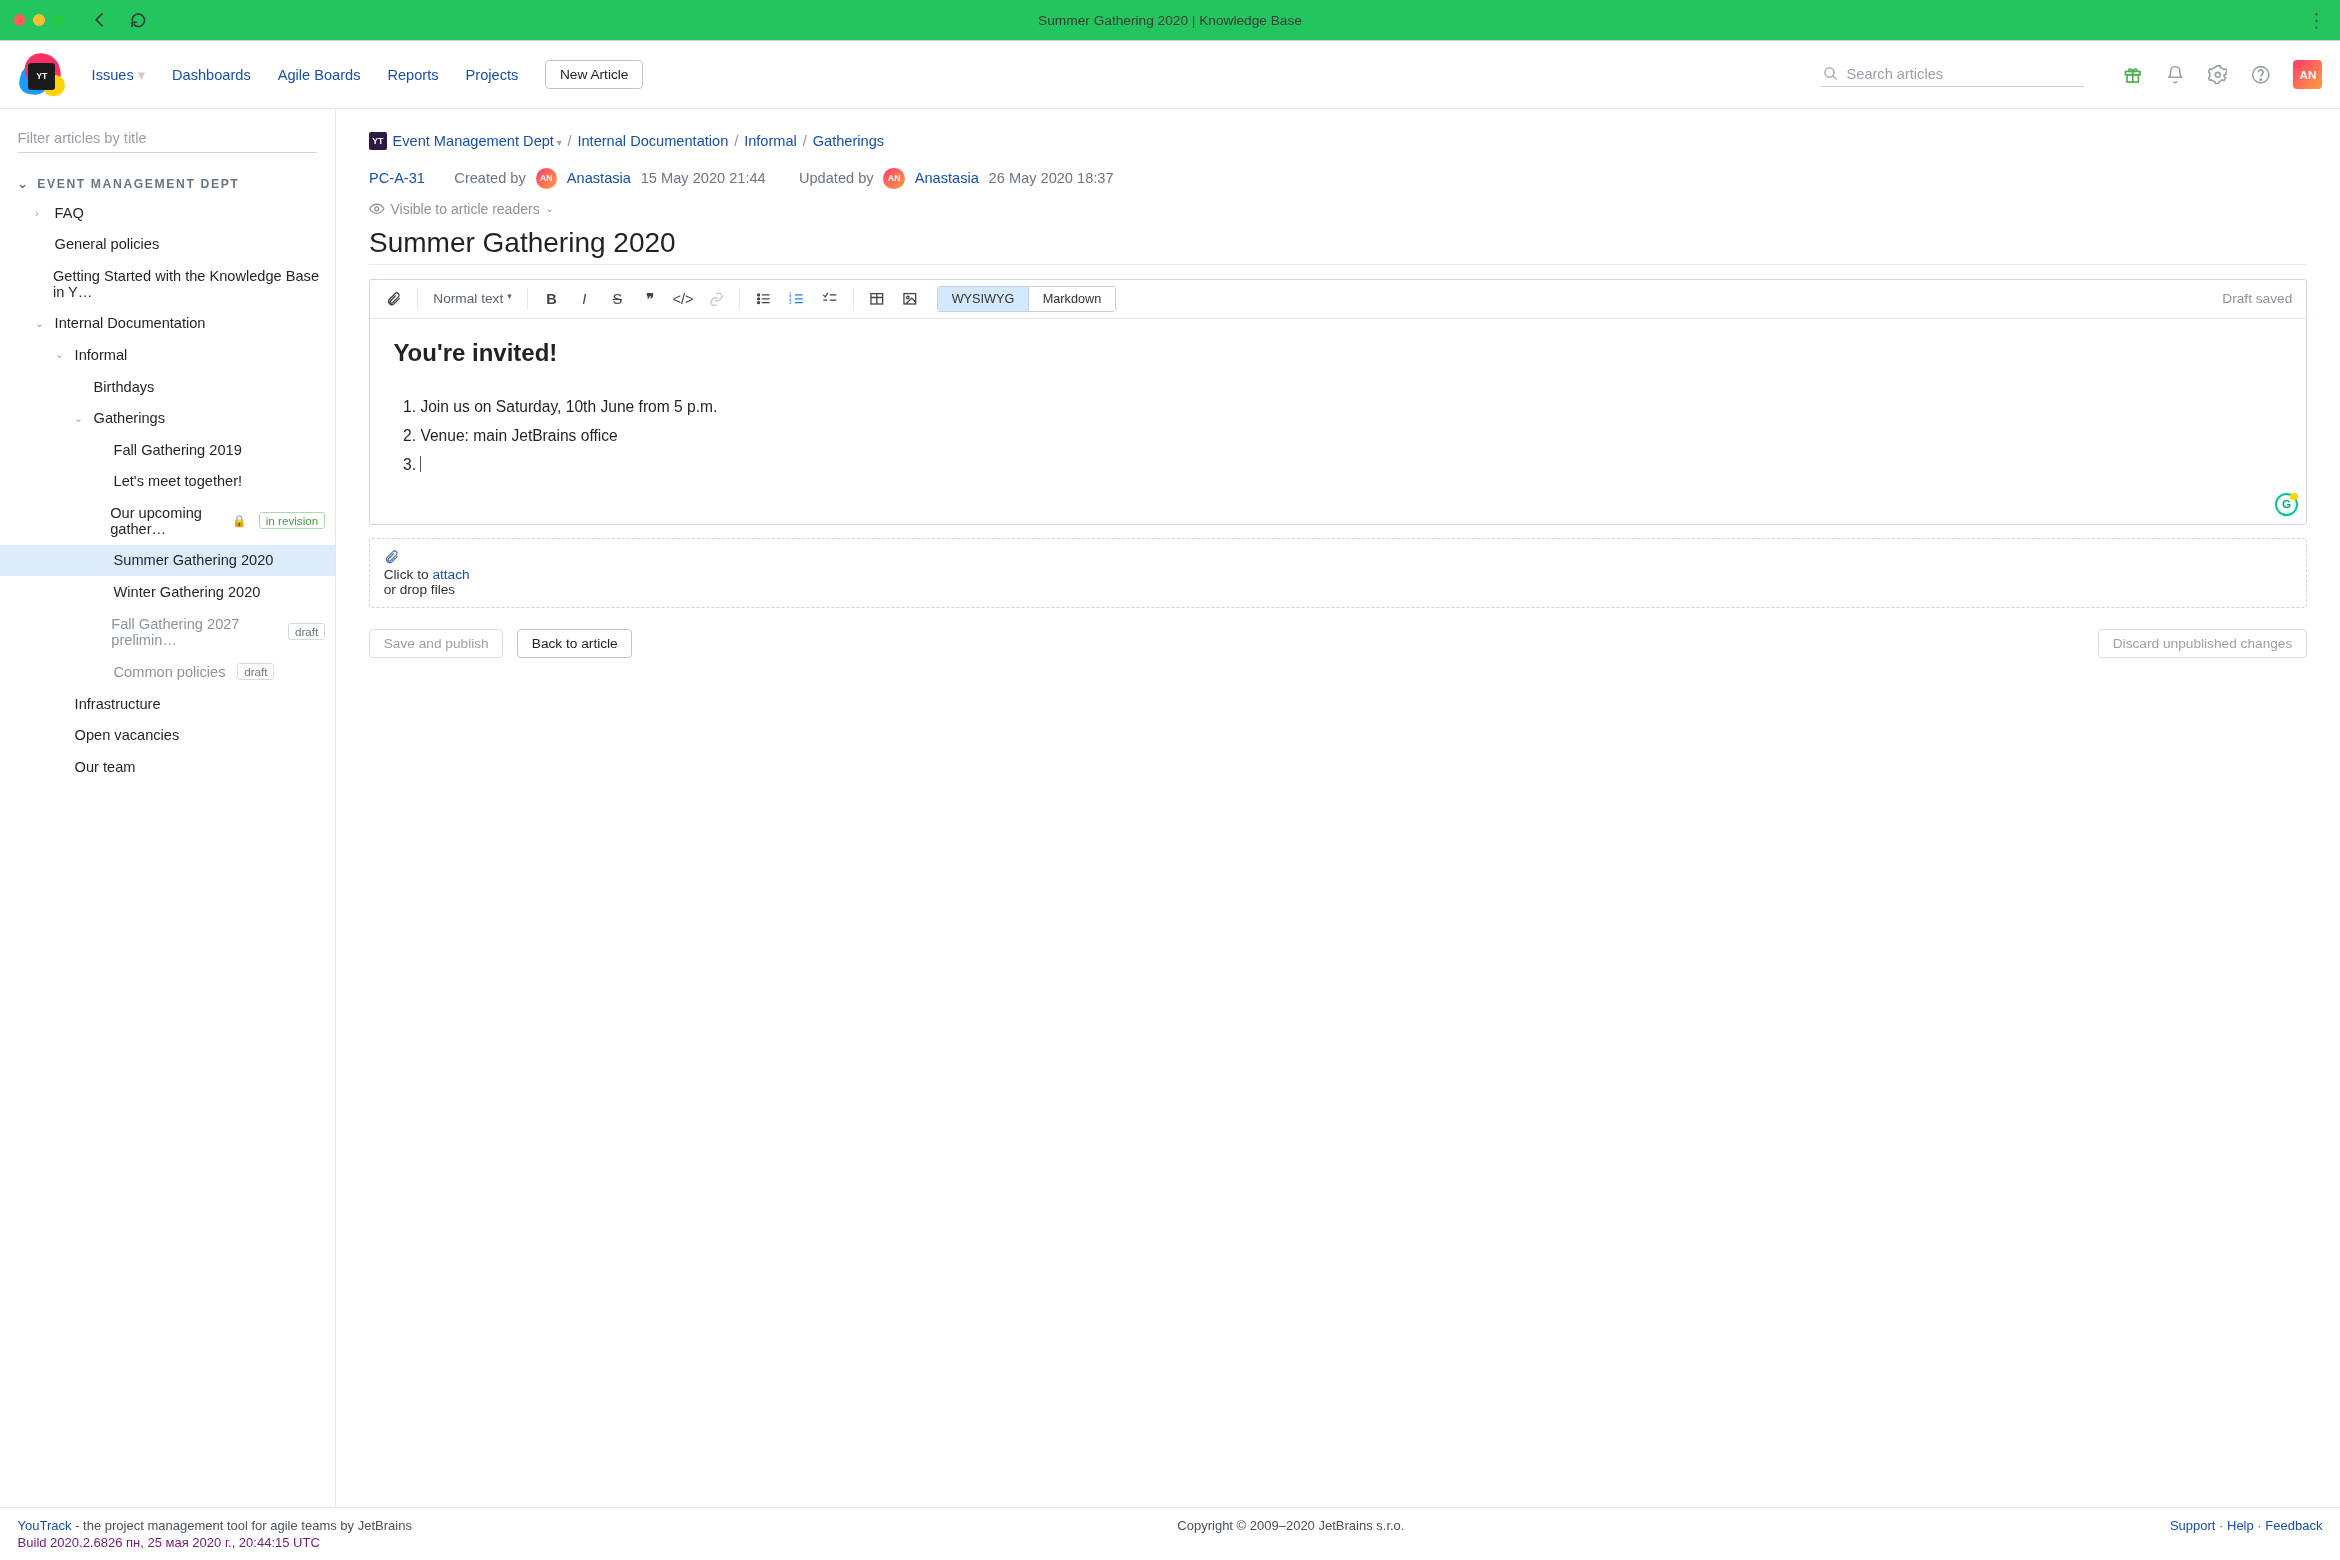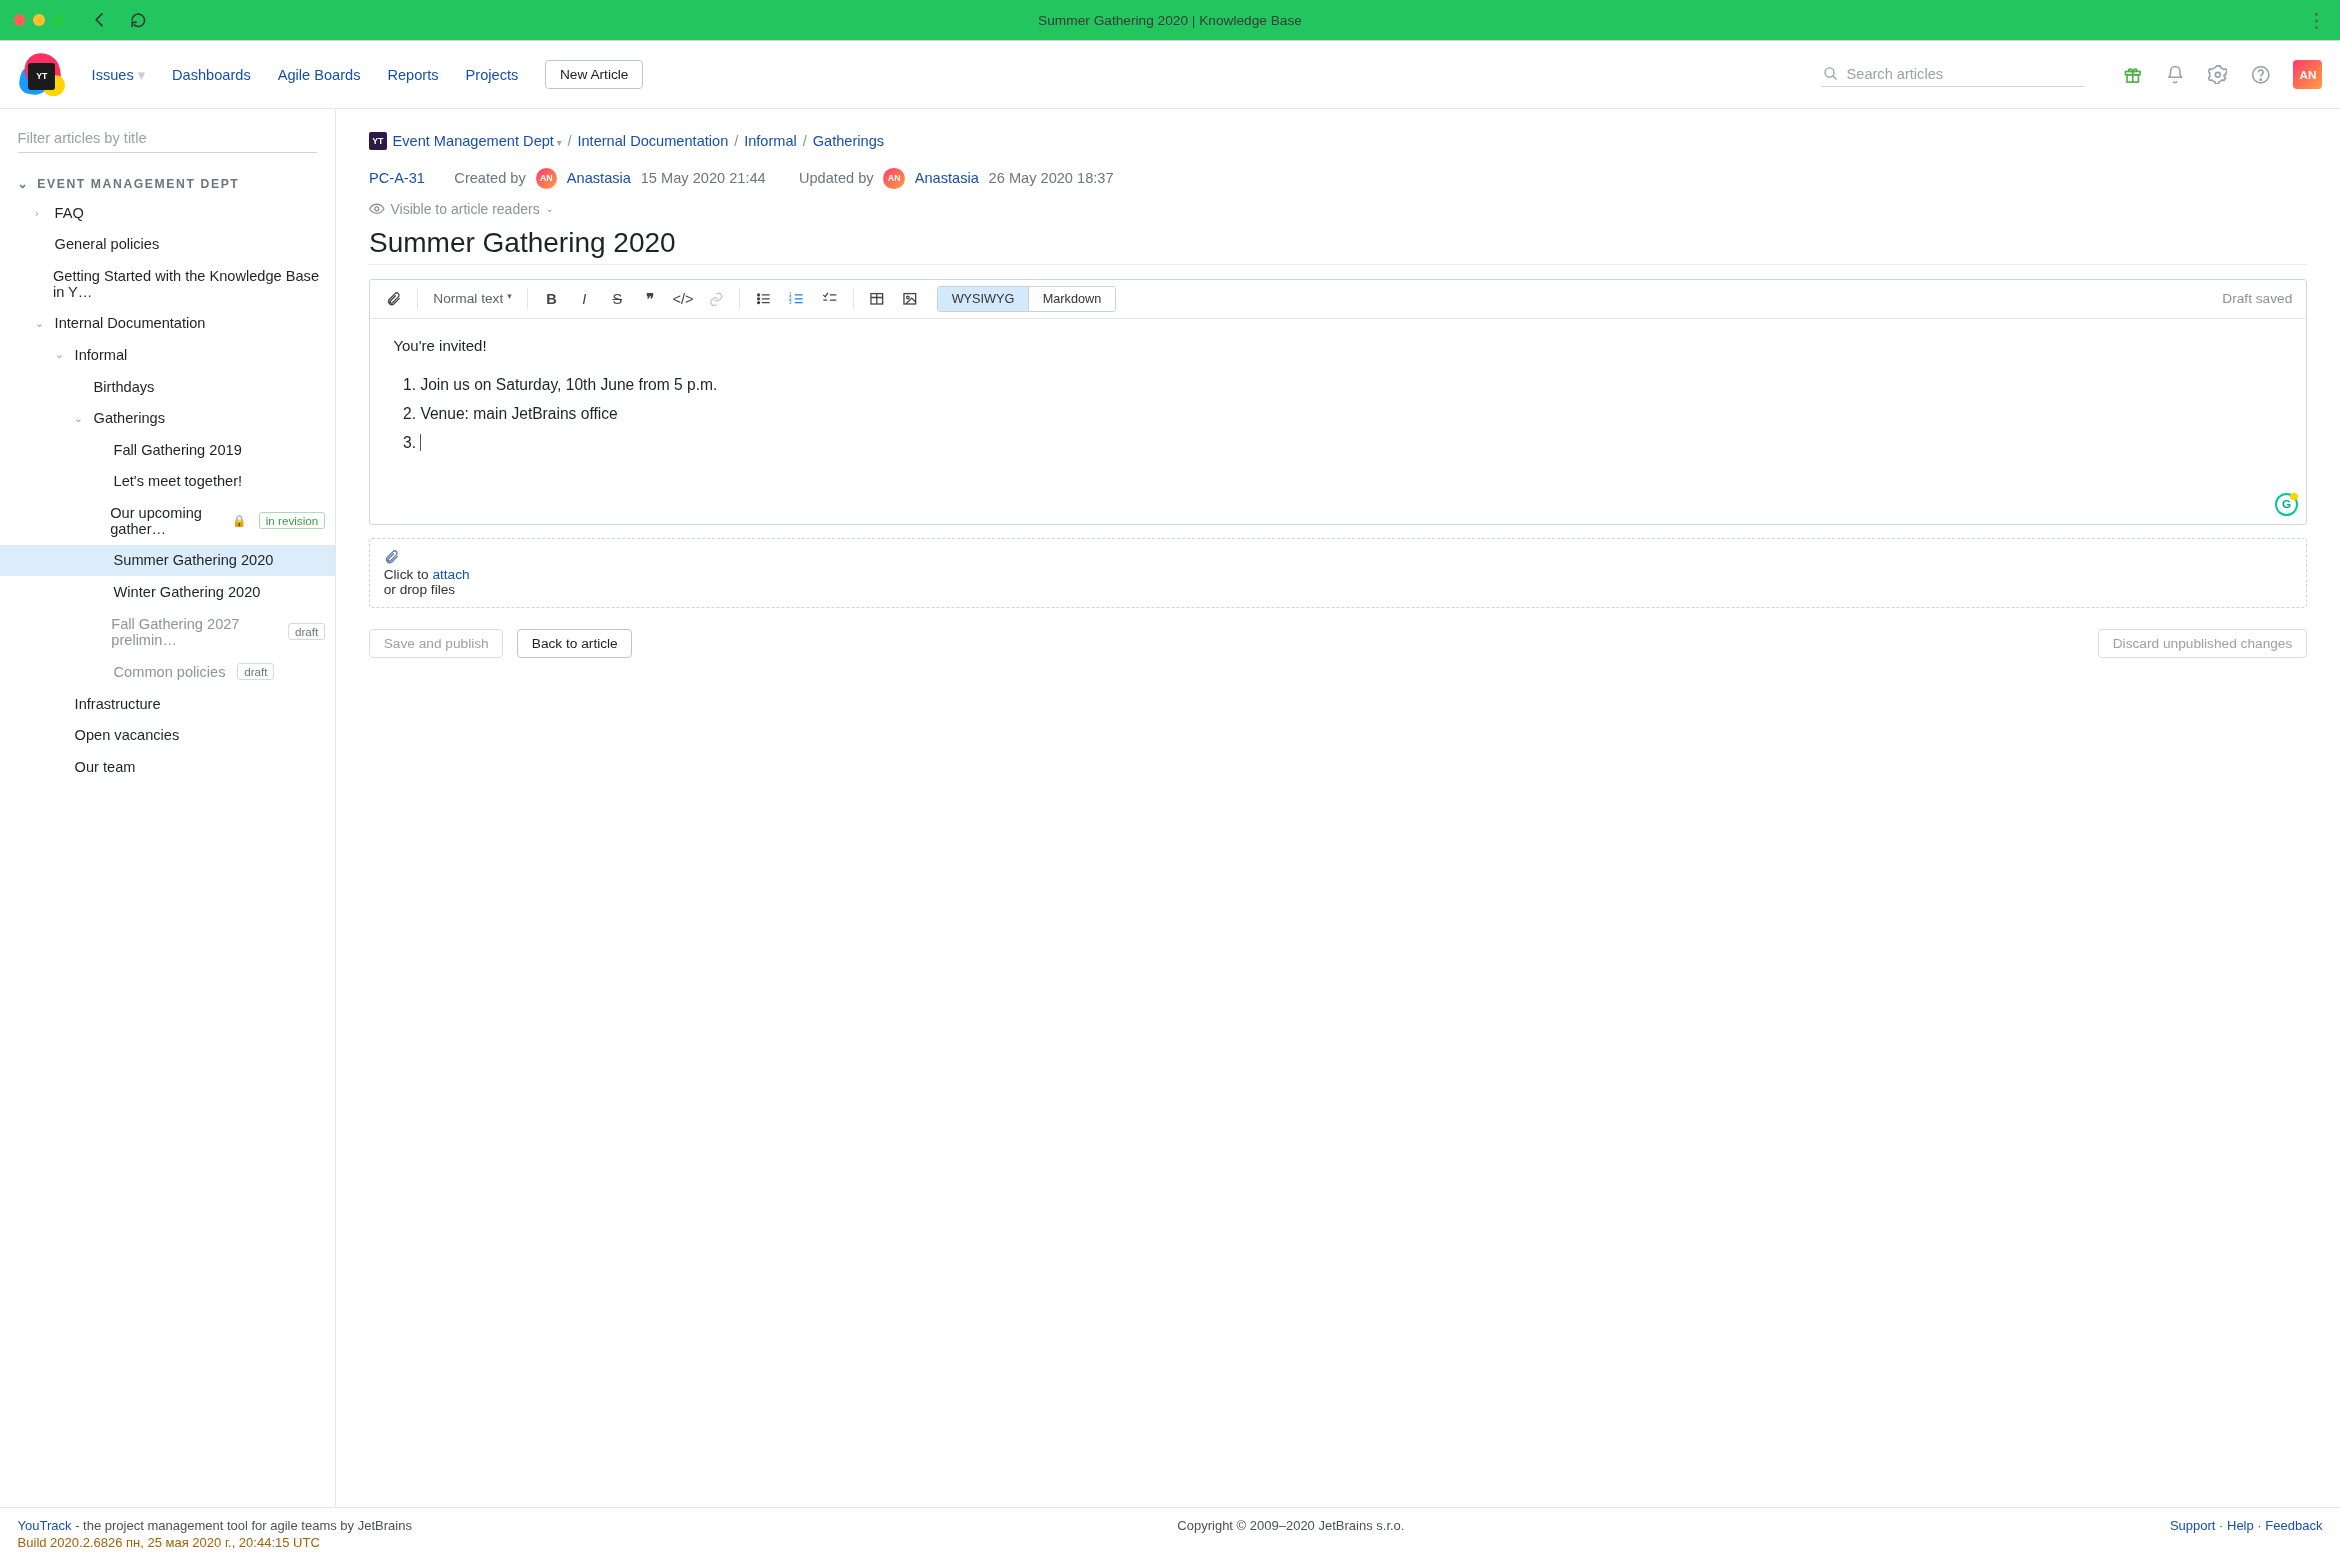--- a/index.html
+++ b/index.html
@@ -78,39 +78,39 @@
   .tool-btn { width:27px; height:25px; border:none; background:transparent; color:#444; font-size:14.6px; cursor:pointer; display:inline-flex; align-items:center; justify-content:center; border-radius:2.9px; }
   .tool-btn.active { color:#167dff; }
   .tool-btn.dim { color:#bcc3ca; }
   .tool-dropdown { font-size:13.7px; color:#5b646e; padding:3.9px 5.9px; cursor:pointer; display:inline-flex; align-items:flex-start; gap:3.9px; }
   .mode-toggle { display:flex; border:1px solid #c8d1da; border-radius:2.9px; overflow:hidden; margin-left:7.8px; }
   .mode-toggle button { border:none; background:#fff; font-size:12.7px; padding:4.9px 13.7px; cursor:pointer; color:#333; }
   .mode-toggle button.active { background:#d5e9fc; }
   .mode-toggle button + button { border-left:1px solid #c8d1da; }
   .draft-status { margin-left:auto; font-size:13.7px; color:#8b939b; padding-right:3.9px; }
   .editor-body { padding: 15.6px 23.4px 27px; font-size:15.6px; line-height:1.6; position:relative; min-height:205px; }
-  .editor-body h3 { font-size:15px; font-weight:400; margin-bottom:13px; }
+  .editor-body h3 { font-size:24px; font-weight:700; margin-bottom:20px; }
   .editor-body ol { margin-left:27px; }
   .editor-body li { padding:2px 0; }
   .cursor { display:inline-block; width:1px; height:16.6px; background:#555; vertical-align:-2.9px; }
   .g-icon { position:absolute; bottom:7.8px; right:7.8px; width:23.4px; height:23.4px; border-radius:50%; display:flex; align-items:center; justify-content:center; color:#00a981; border:2px solid #00c896; font-weight:700; font-size:11.7px; }
   .g-icon::after { content:""; position:absolute; top:-2px; right:-2px; width:7.8px; height:7.8px; background:#ffd400; border-radius:50%; }
 
   .attach-box { border:1px dashed #cdd4db; border-radius:2.9px; margin-top:13.7px; padding:9.8px 13.7px; color:#333; }
   .attach-box .clip { color:#5979a9; font-size:15.6px; display:block; margin-bottom:2px; }
   .attach-box a { color:#164fb1; text-decoration:none; cursor:pointer; }
   .attach-box .sub { color:#333; }
 
   .actions { margin-top:21.5px; display:flex; gap:13.7px; align-items:center; }
   .actions .right { margin-left:auto; }
 
   
   .footer { border-top:1px solid #e6e6e6; padding:9.8px 17.6px; font-size:13px; color:#4a5158; display:flex; justify-content:space-between; align-items:flex-start; }
   .footer a { color:#164fb1; text-decoration:none; }
-  .footer .build { color:#a16207; margin-top:2px; display:block; }
+  .footer .build { color:#701a75; margin-top:2px; display:block; }
   .footer-mid { text-align:center; flex:1; }
   .footer-right { white-space:nowrap; }
   .chev-down::after { content: " ▾"; font-size:9.8px; color:#9aa1a9; }
   svg { display:block; }
 </style>
 </head>
 <body>
 
 <div class="titlebar">
   <div class="traffic">

